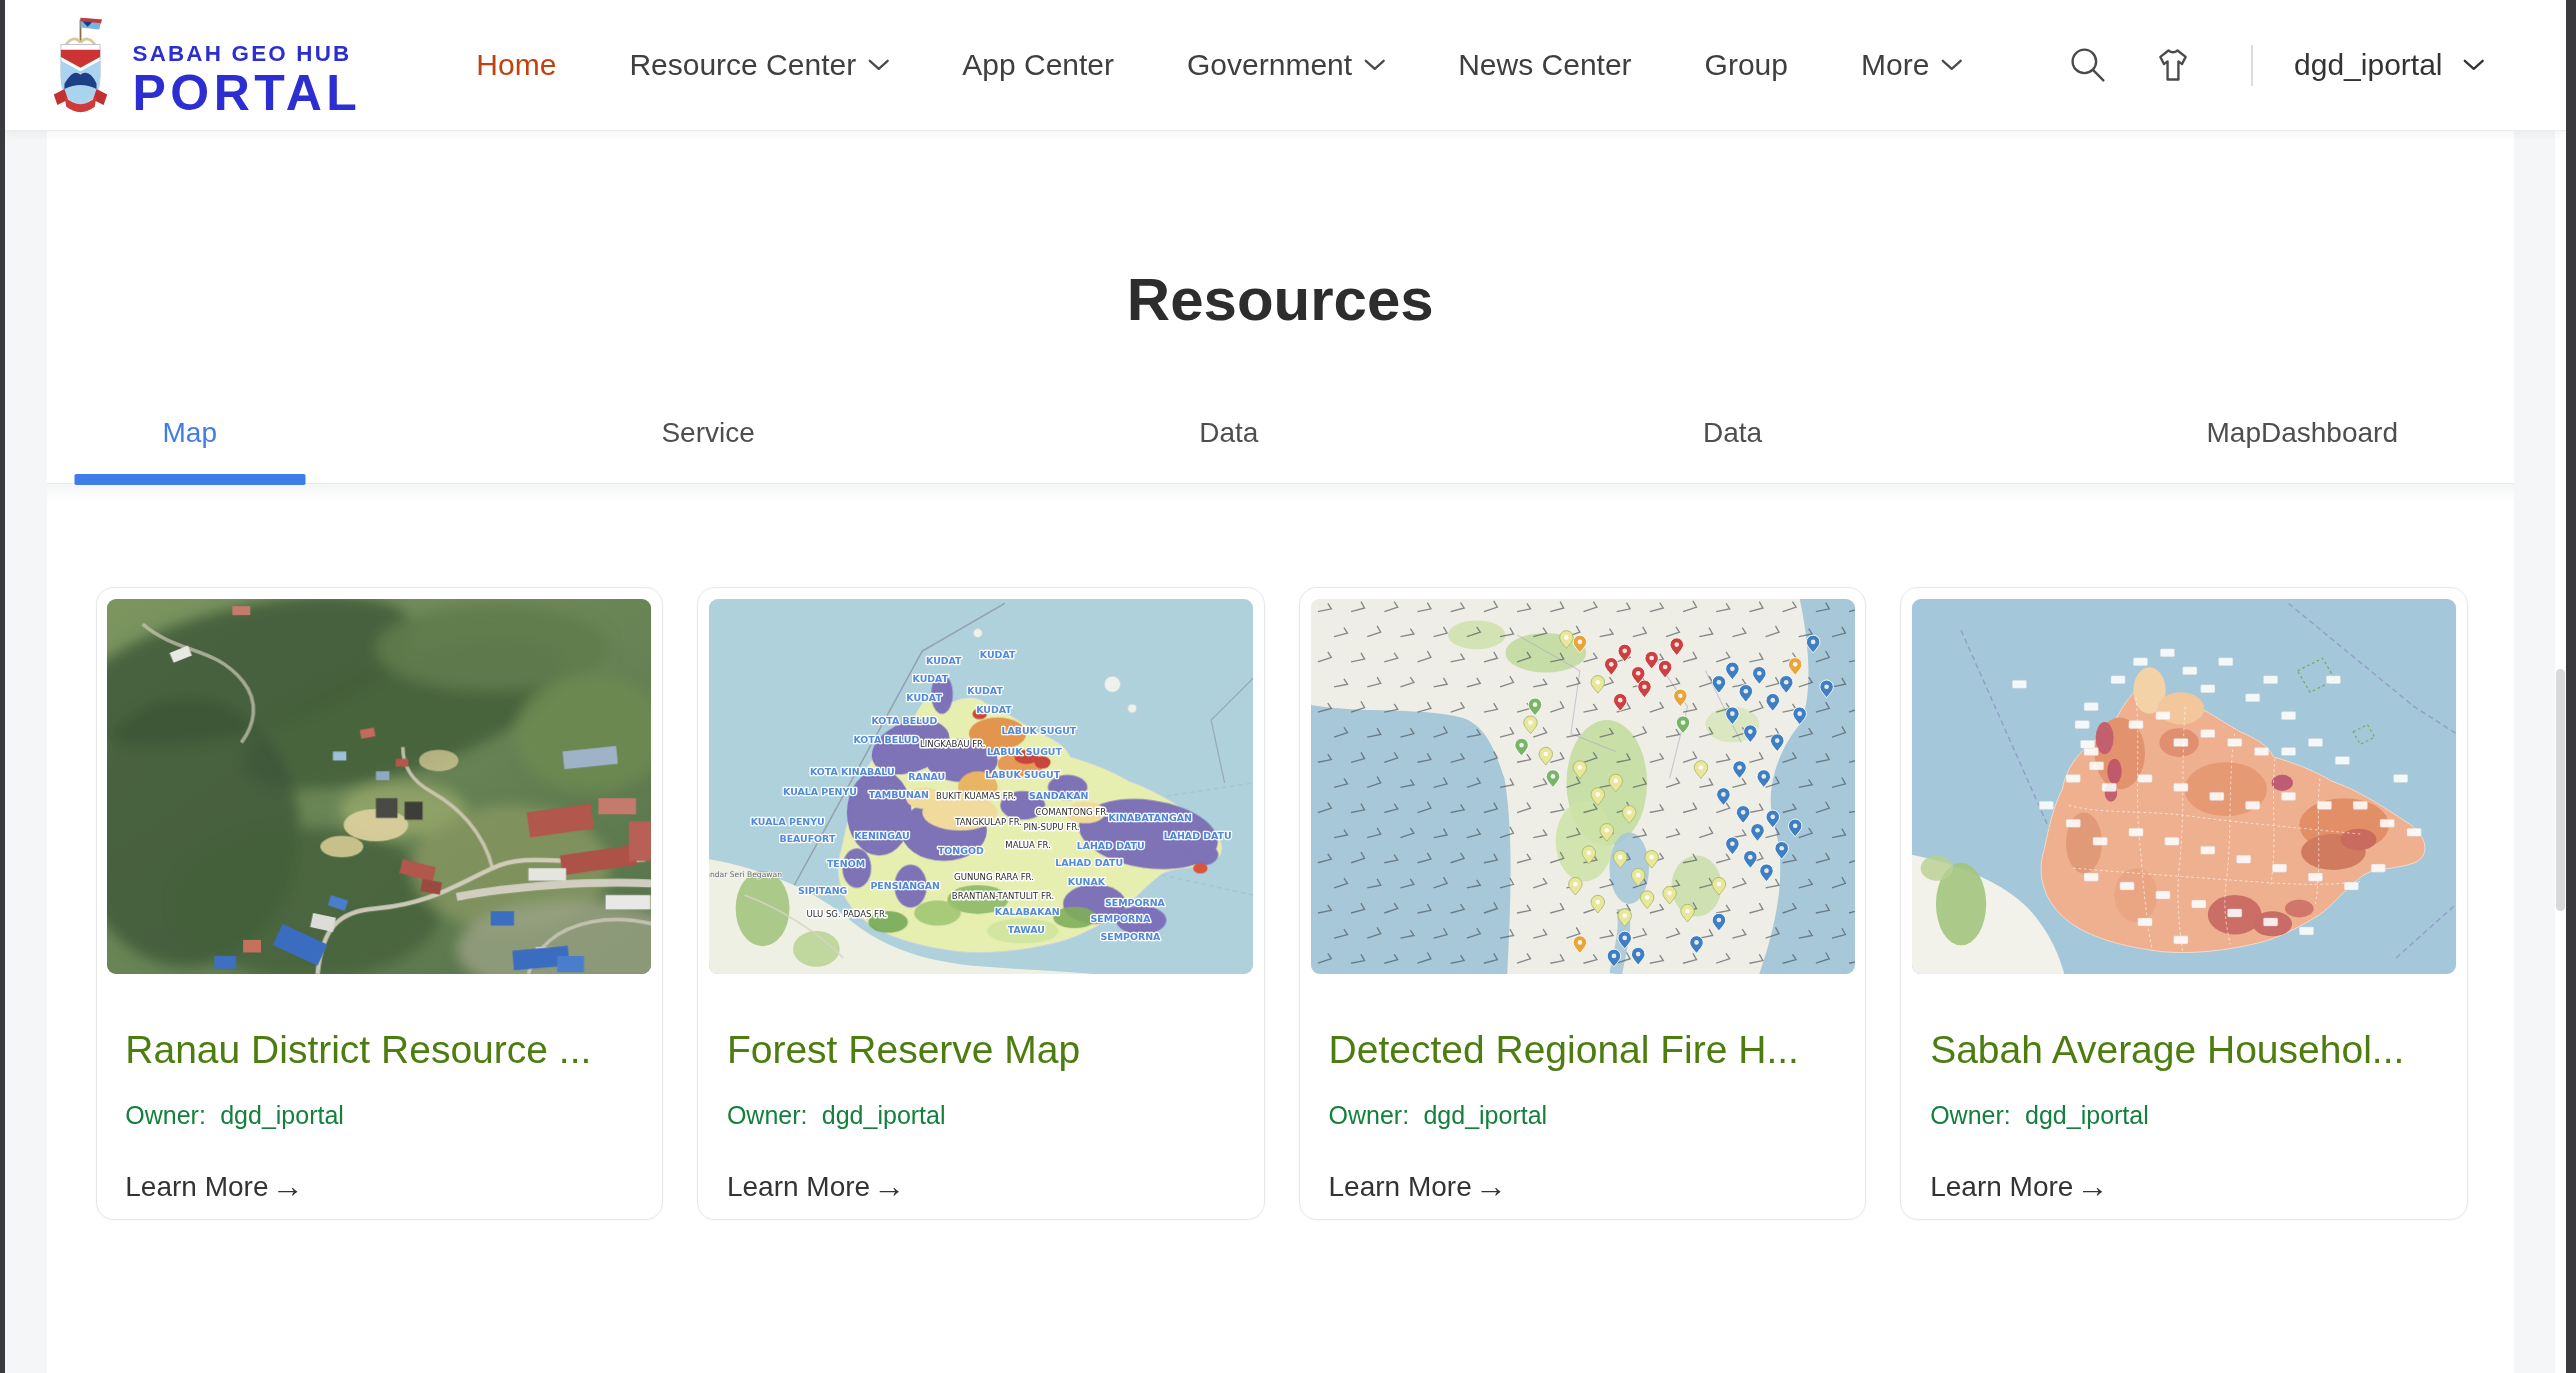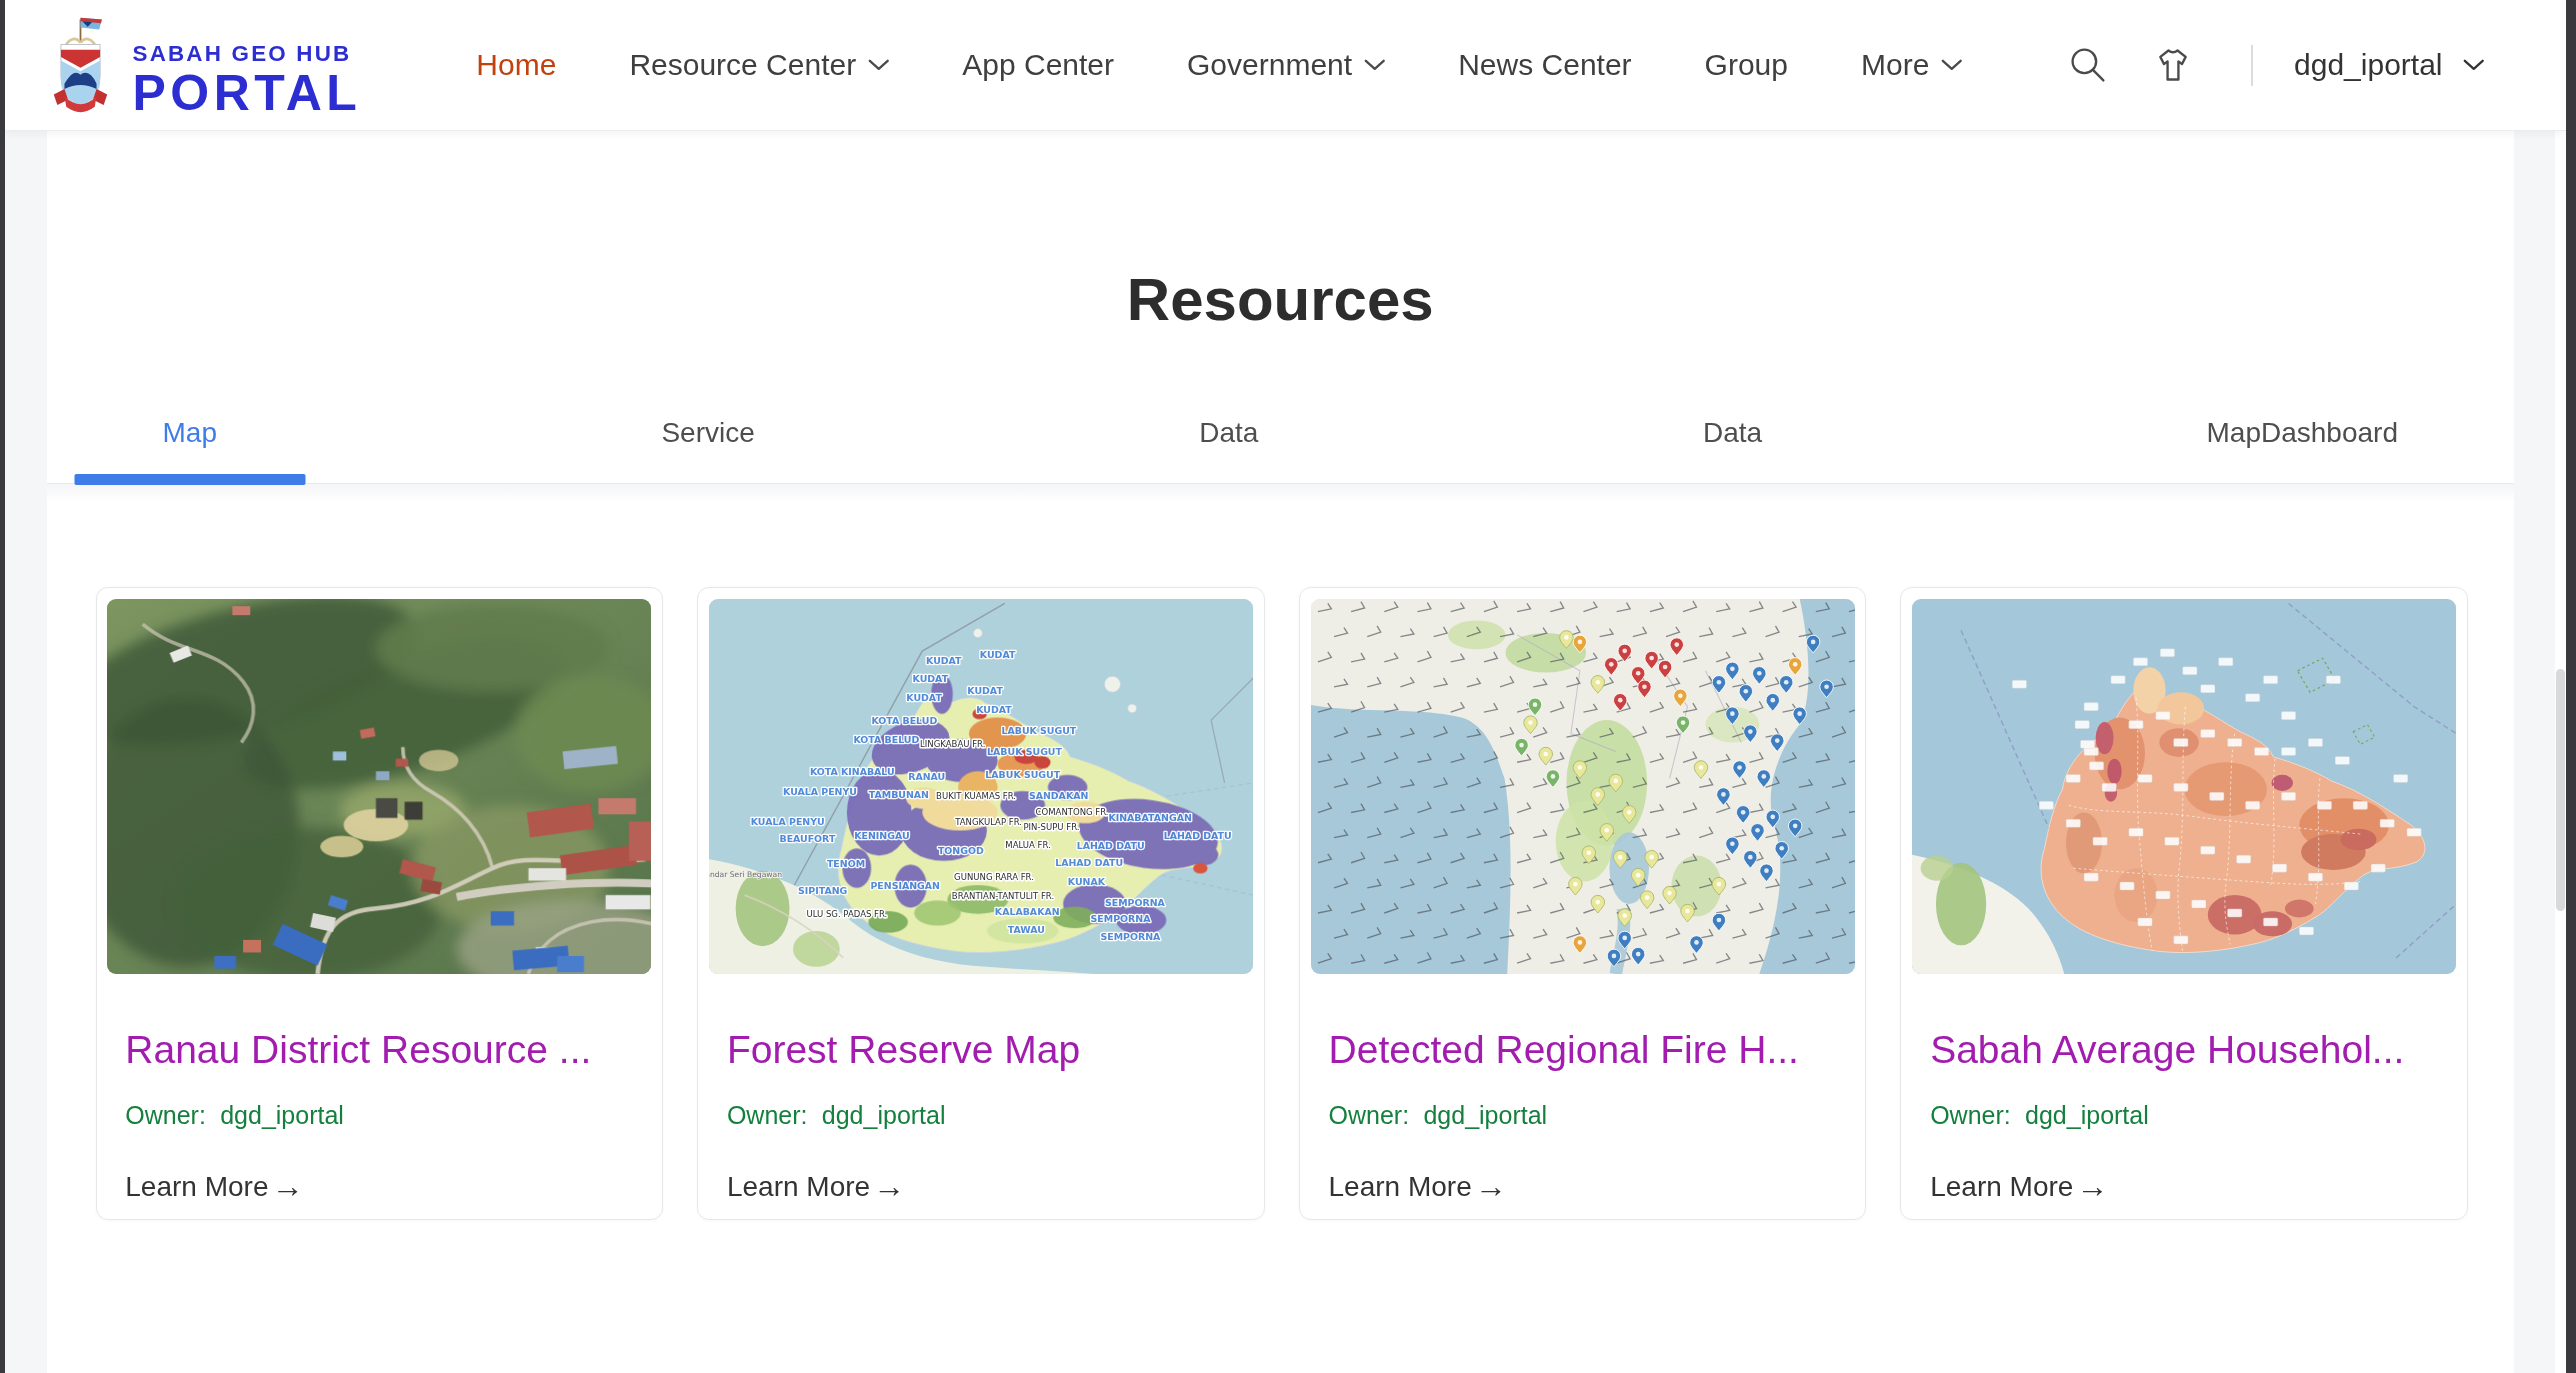--- a/index.html
+++ b/index.html
@@ -48,27 +48,27 @@
   .page-title{margin-top:134px;text-align:center;font-size:60px;font-weight:700;color:#2d2d2d}
 
   .tabs{display:flex;justify-content:space-between;align-items:flex-end;padding:0 116px;margin-top:83px;border-bottom:1.8px solid #eaeaea}
   .tab{position:relative;font-size:28px;color:#4e4e4e;padding-bottom:34px;cursor:pointer;white-space:nowrap}
   .tab.active{color:#3e7de8}
   .tab.active::after{content:"";position:absolute;left:50%;transform:translateX(-50%);bottom:-1.8px;width:231px;height:10.8px;background:#3e7de8;border-radius:1.8px}
   .tabs-shadow{height:18px;background:linear-gradient(#f4f5f6,#ffffff)}
 
   .cards{display:flex;gap:34px;padding:0 46px 0 49px;margin-top:85px}
   .card{
-    flex:1;background:#fff;border:0.9px solid #e7e7e7;border-radius:12px;
+    flex:1;background:#fff;border:0.9px solid #e7e7e7;border-radius:18px;
     padding:10.8px 10.8px 0;box-sizing:border-box;height:633px;cursor:pointer;
     box-shadow:0 0.9px 3.6px rgba(0,0,0,.03);min-width:0;
   }
   .thumb{height:375px;border-radius:9px;overflow:hidden;background:#dfe6ea}
   .thumb svg{display:block;width:100%;height:100%}
-  .card-title{margin:54px 18px 16px;font-size:39px;color:#a21caf;white-space:nowrap;overflow:hidden}
+  .card-title{margin:54px 18px 16px;font-size:39px;color:#4d7c0f;white-space:nowrap;overflow:hidden}
   .card-owner{margin:29px 18px 0;font-size:25px;color:#15803d;display:flex;gap:14.3px}
   .card-cta{margin:41px 18px 0;font-size:28px;color:#333;display:flex;align-items:center;gap:3px}
   .card-cta .arr{font-size:32px;line-height:1;transform:translateY(-0.9px)}
 
   
   .ml-place{font-family:"DejaVu Sans",sans-serif;font-size:10.5px;font-weight:700;fill:#4c86d8;
             paint-order:stroke;stroke:#ffffff;stroke-width:3px;stroke-linejoin:round;text-anchor:middle;opacity:.95}
   .ml-reserve{font-family:"DejaVu Sans",sans-serif;font-size:9.5px;fill:#2e2e2e;
             paint-order:stroke;stroke:#ffffff;stroke-width:3.4px;stroke-linejoin:round;text-anchor:middle}
   .ml-city{font-family:"DejaVu Sans",sans-serif;font-size:8.5px;fill:#6a6f76;

